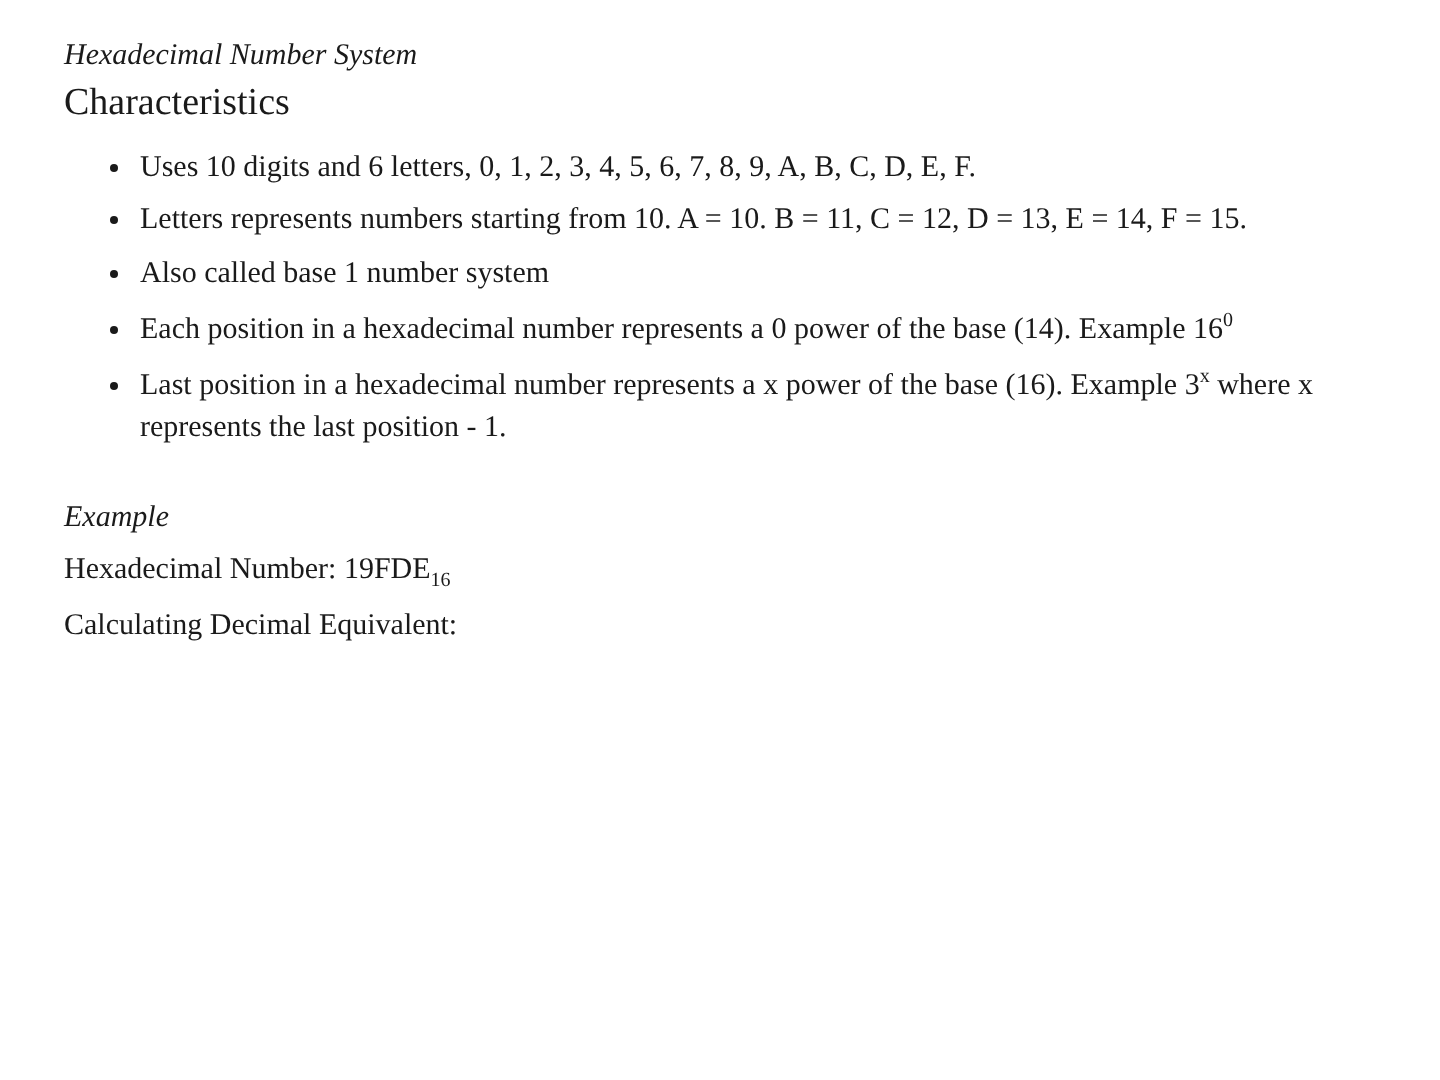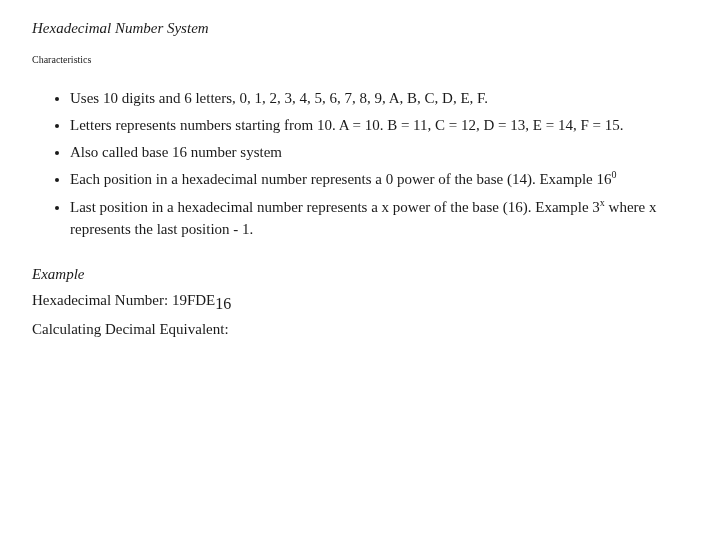--- a/index.html
+++ b/index.html
@@ -15,29 +15,29 @@
       font-family: Georgia, 'Times New Roman', serif;
       font-size: 15px;
       color: #1a1a1a;
       padding: 18px 32px 18px 32px;
       overflow: hidden;
     }
 
     .title {
       font-style: italic;
       font-size: 15px;
-      margin-bottom: 14px;
+      margin-bottom: 0;
       line-height: 1.4;
     }
 
     .section-heading {
       font-style: normal;
-      font-size: 10px;
+      font-size: 19px;
       font-weight: normal;
-      margin-bottom: 21px;
+      margin-bottom: 8px;
       line-height: 1.4;
     }
 
     .bullet-list {
       list-style: disc;
       padding-left: 38px;
       margin-bottom: 23px;
     }
 
     .bullet-list li {
@@ -63,40 +63,40 @@
       font-size: 15px;
       line-height: 1.45;
     }
 
     sup {
       font-size: 10px;
       vertical-align: super;
     }
 
     sub {
-      font-size: 16px;
+      font-size: 10px;
       vertical-align: sub;
     }
   </style>
 </head>
 <body>
 
 <p class="title">Hexadecimal Number System</p>
 
 <p class="section-heading">Characteristics</p>
 
 <ul class="bullet-list">
   <li>
     <span>Uses 10 digits and 6 letters, 0, 1, 2, 3, 4, 5, 6, 7, 8, 9, A, B, C, D, E, F.</span>
   </li>
   <li>
     <span>Letters represents numbers starting from 10. A = 10. B = 11, C = 12, D = 13, E = 14, F = 15.</span>
   </li>
   <li>
-    <span>Also called base 16 number system</span>
+    <span>Also called base 1 number system</span>
   </li>
   <li>
     <span>Each position in a hexadecimal number represents a 0 power of the base (14). Example 16</span><sup>0</sup>
   </li>
   <li>
     <span>Last position in a hexadecimal number represents a x power of the base (16). Example 3</span><sup>x</sup><span> where x represents the last position - 1.</span>
   </li>
 </ul>
 
 <p class="example-heading">Example</p>

